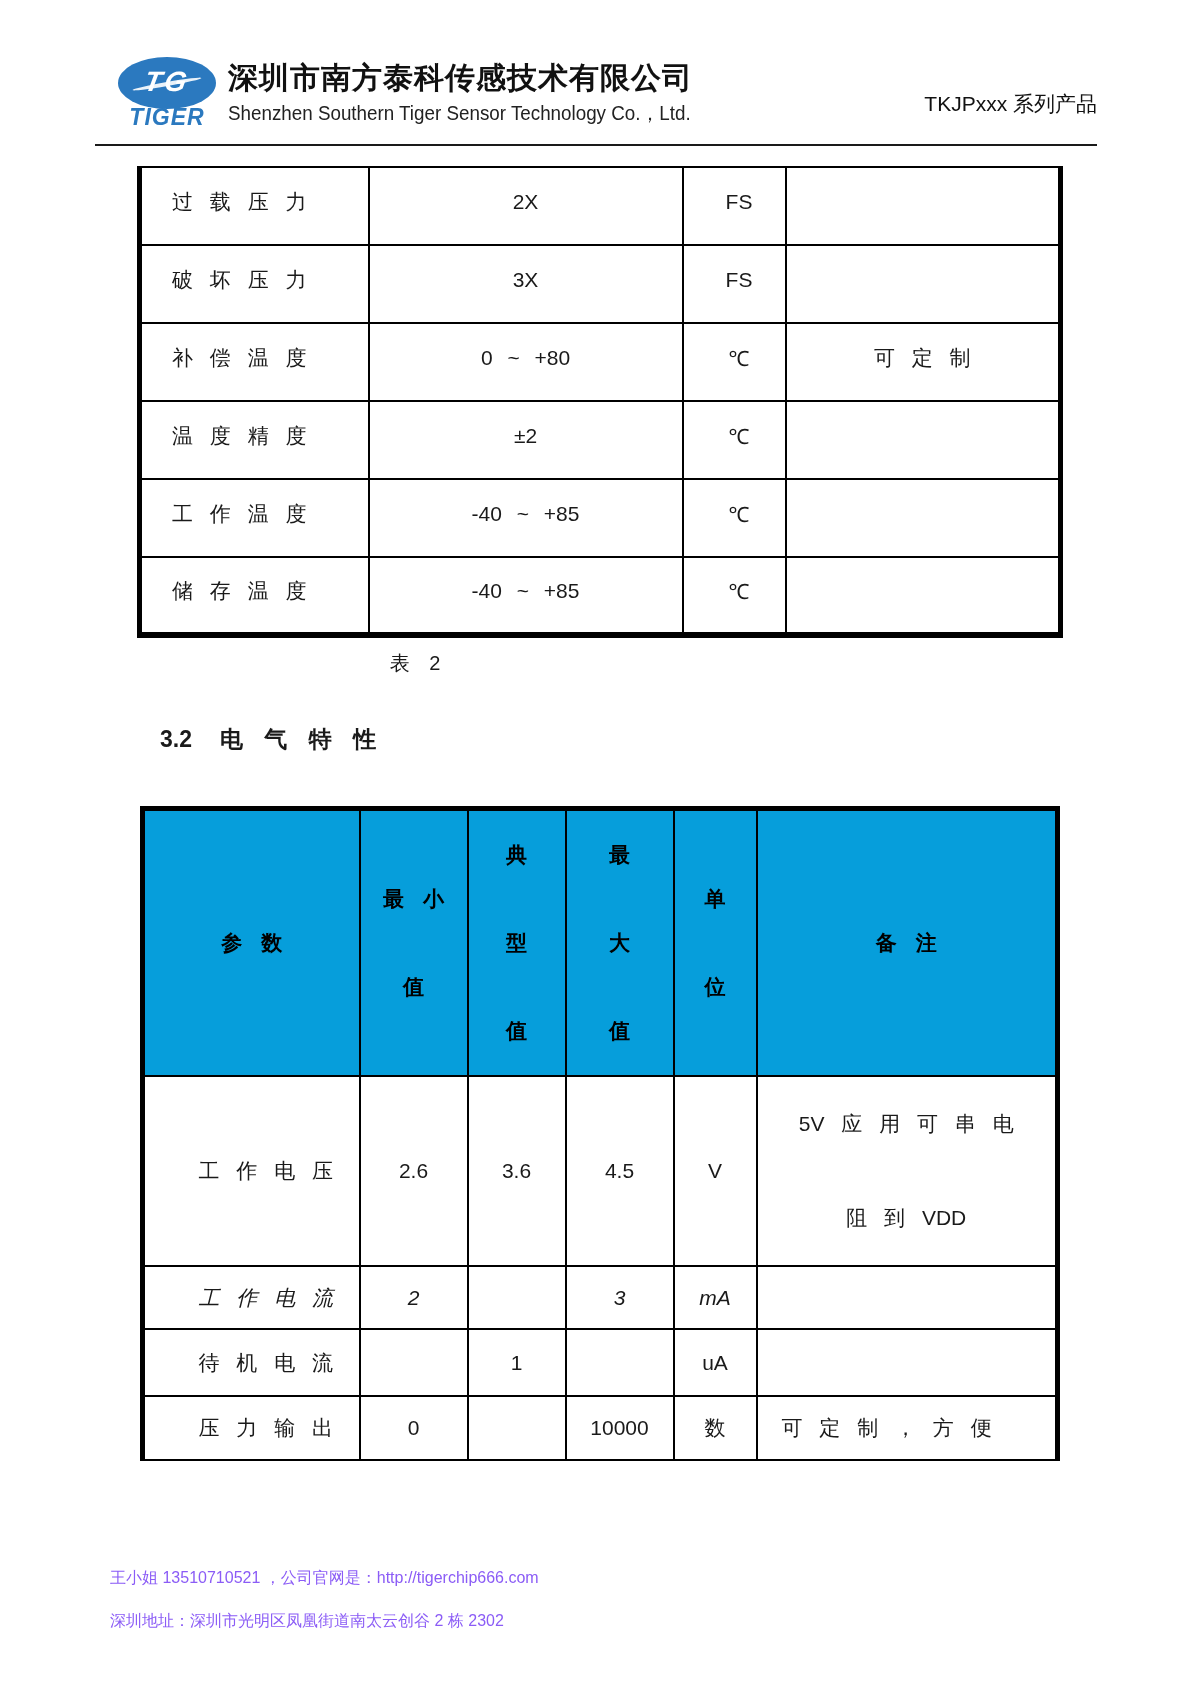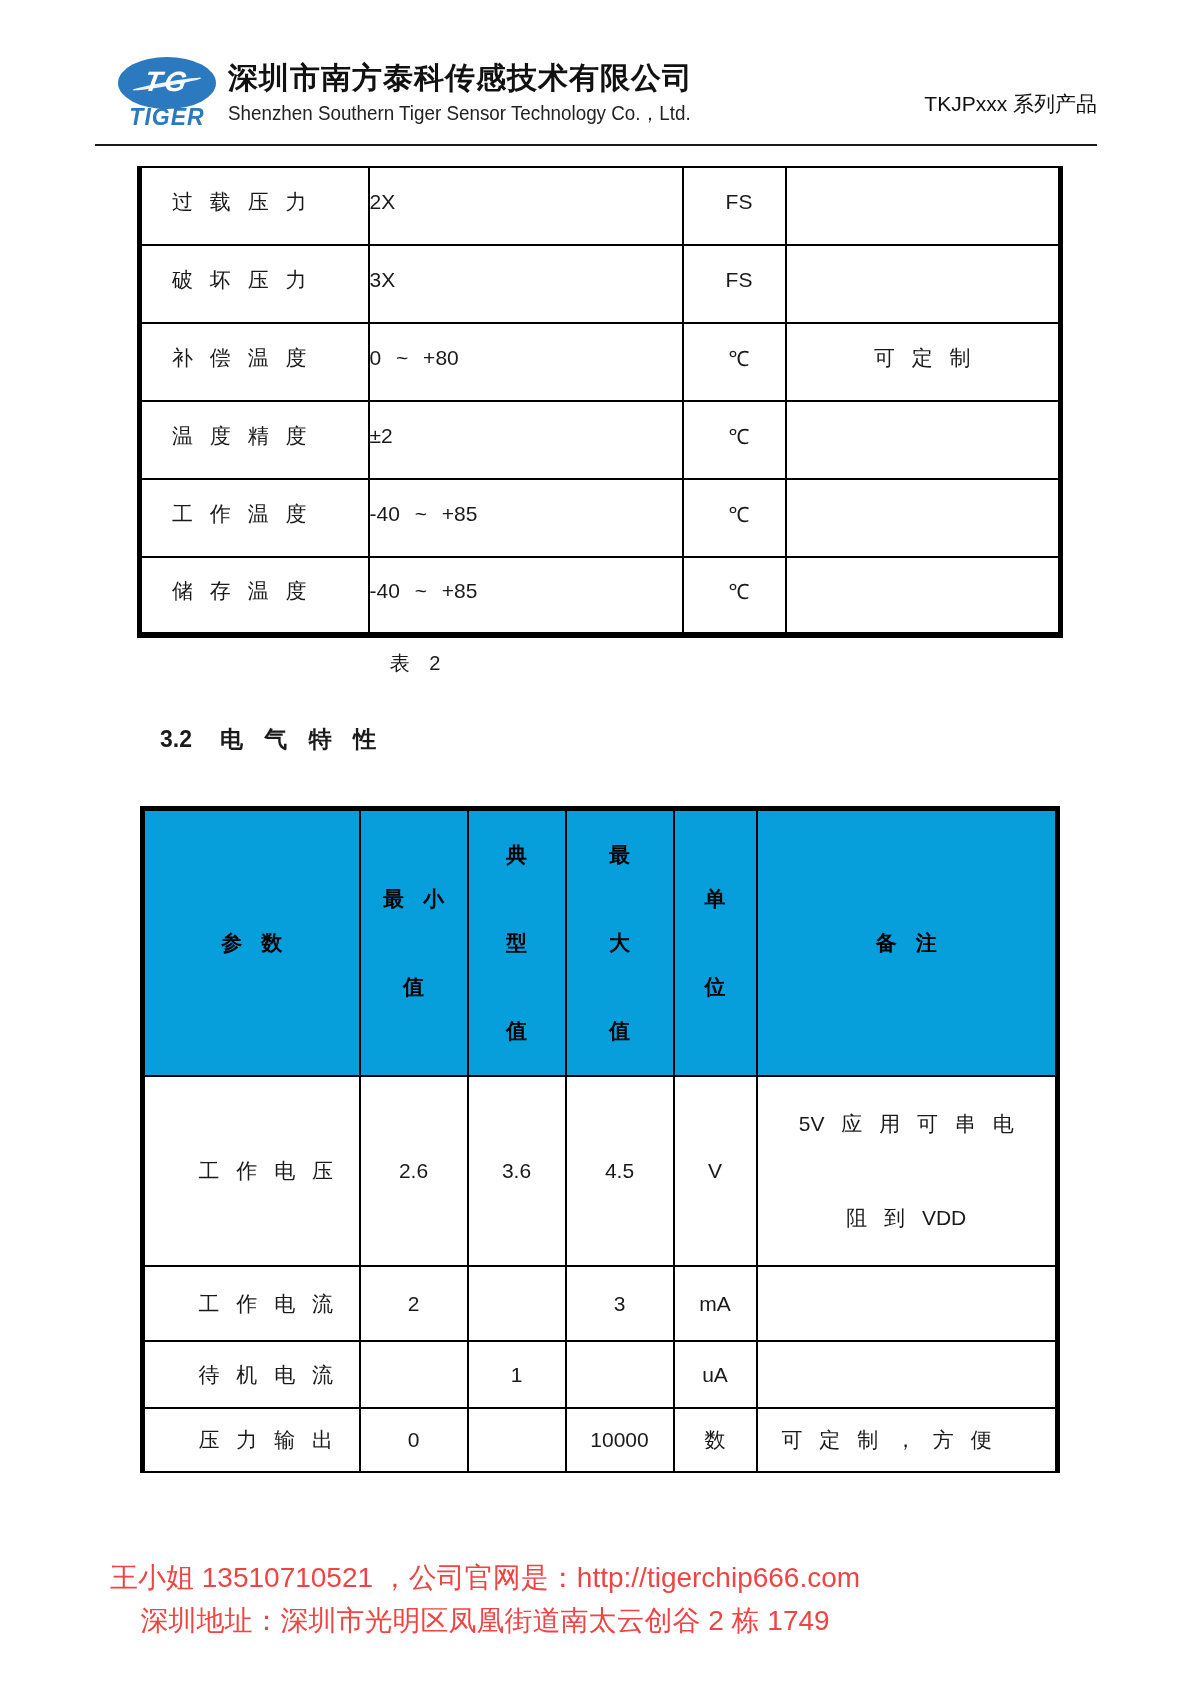--- a/index.html
+++ b/index.html
@@ -46,21 +46,21 @@
   
   table { border-collapse:collapse; table-layout:fixed; }
   .t1 {
     position:absolute; left:137px; top:166px; width:921px; font-size:21px;
     border:2px solid #000; border-left:5px solid #000; border-right:5px solid #000;
     border-bottom:6px solid #000;
     padding-left:20px;
   }
   .t1 td { border:2px solid #000; height:78px; vertical-align:middle; padding-bottom:8px; }
   .t1 .param  { text-align:left; padding-left:30px; word-spacing:11px; }
-  .t1 .value  { word-spacing:9px; }
+  .t1 .value  { text-align:center; word-spacing:9px; }
   .t1 .unit   { text-align:center; padding-left:10px; }
   .t1 .remark { text-align:center; word-spacing:11px; }
 
   .t1-caption {
     position:absolute; left:300px; top:650px; width:230px; text-align:center;
     font-size:20px; word-spacing:14px;
   }
 
   
   .sec { position:absolute; left:160px; top:724px; font-size:23px; font-weight:bold; }
@@ -71,32 +71,32 @@
   .t2 {
     position:absolute; left:140px; top:806px; width:915px; font-size:21px;
     border:5px solid #000; border-bottom:2px solid #000;
   }
   .t2 th, .t2 td { border:2px solid #000; vertical-align:middle; }
   .t2 th {
     height:266px; font-weight:bold; text-align:center; color:#000;
   }
   .t2 th span { display:block; line-height:88px; word-spacing:13px; }
   .t2 tr.r0 td { height:167px; }
-  .t2 tr.r1 td { height:75px; }
+  .t2 tr.r1 td { height:63px;font-style:italic; }
   .t2 tr.r2 td { height:67px; }
   .t2 tr.r3 td { height:64px; }
   .t2 .param  { text-align:center; padding-left:28px; word-spacing:11px; }
   .t2 .num    { text-align:center; }
   .t2 .unit   { text-align:center; }
   .t2 .remark { text-align:center; word-spacing:11px; }
   .t2 .remark div { line-height:94px; }
   .t2 .remark-left { text-align:left; padding-left:24px; word-spacing:11px; }
 
   
-  .footer { position:absolute; left:110px; top:1556px; font-size:28px; line-height:43px; color:#ef4444;text-align:center; }
+  .footer { position:absolute; left:110px; top:1556px; font-size:16px; line-height:43px; color:#8b5cf6; }
 </style>
 </head>
 <body>
 
 <div class="page">
 
   <div class="logo-ellipse">
     <span class="logo-tg">TG</span>
     <span class="logo-swoosh"></span>
   </div>
@@ -230,16 +230,16 @@
         <td class="num"></td>
         <td class="num">10000</td>
         <td class="unit">数</td>
         <td class="remark-left">可 定 制 ， 方 便</td>
       </tr>
     </tbody>
   </table>
 
   <div class="footer">
     <div>王小姐 13510710521 ，公司官网是：http://tigerchip666.com</div>
-    <div>深圳地址：深圳市光明区凤凰街道南太云创谷 2 栋 1749</div>
+    <div>深圳地址：深圳市光明区凤凰街道南太云创谷 2 栋 2302</div>
   </div>
 
 </div>
 
 </body></html>

